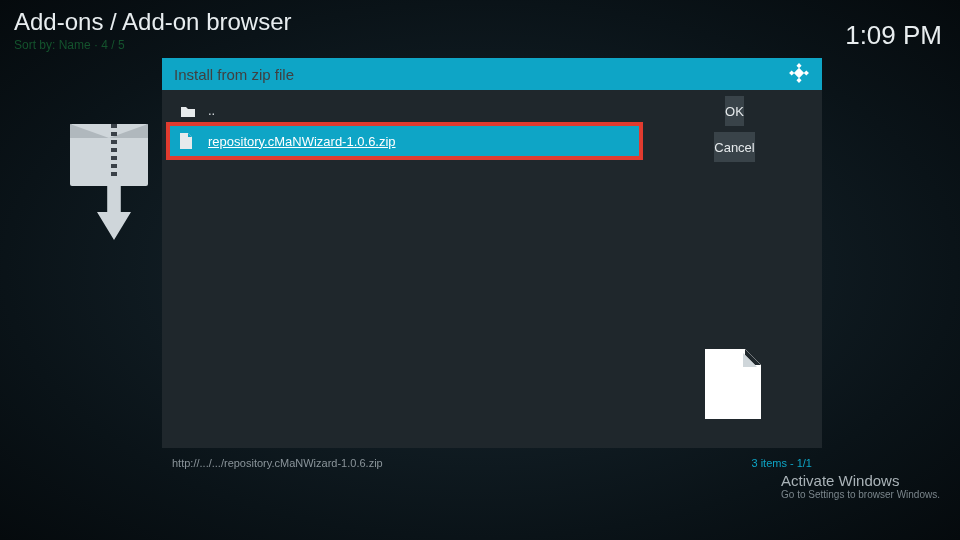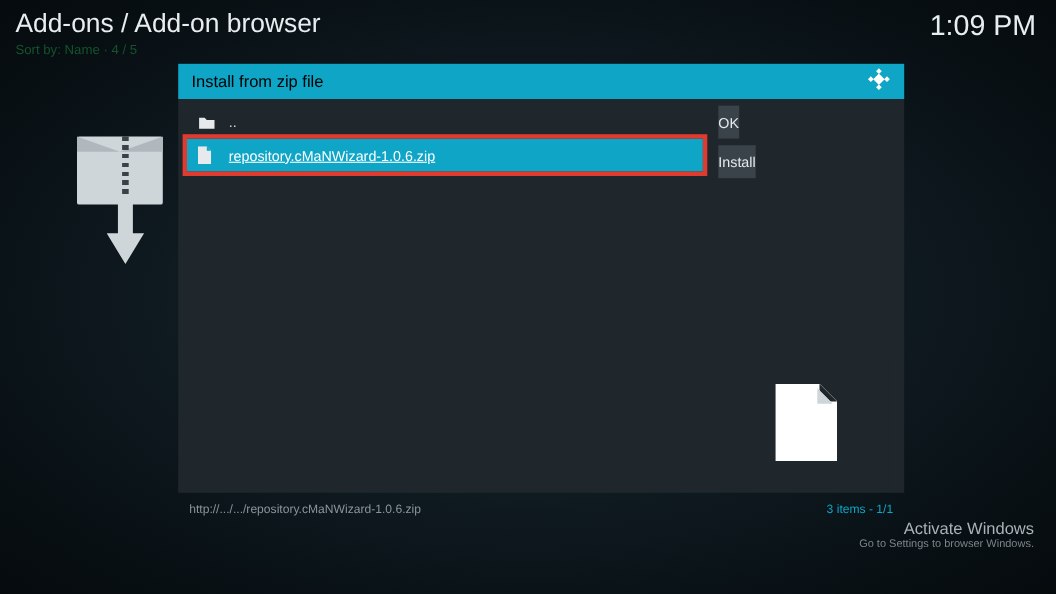--- a/index.html
+++ b/index.html
@@ -8,21 +8,21 @@
     background: radial-gradient(ellipse at center, #1a2a33 0%, #0a1318 70%, #050a0d 100%);
     color: #dfe6ea;
     position: relative;
   }
   .header {
     position: absolute; top: 8px; left: 14px;
   }
   .header .title { font-size: 24px; font-weight: 400; color: #e8edef; }
   .header .sub { font-size: 12px; color: #14532d; margin-top: 2px; }
   .clock {
-    position: absolute; top: 8px; right: 18px; font-size: 26px; color: #e8edef; font-weight: 300;
+    position: absolute; top: 20px; right: 18px; font-size: 26px; color: #e8edef; font-weight: 300;
   }
   .zip-graphic {
     position: absolute; left: 70px; top: 120px; width: 88px; height: 100px;
   }
   .zip-graphic .bag {
     width: 78px; height: 62px; background: #cfd6da; border-radius: 2px; position: absolute; top: 4px; left: 0;
   }
   .zip-graphic .bag::before {
     content:""; position:absolute; top:0; left:50%; transform:translateX(-50%);
     width:0;height:0;border-left:39px solid #b0b8bd;border-right:39px solid #b0b8bd;border-bottom:0;border-top:14px solid transparent;
@@ -33,54 +33,54 @@
   }
   .zip-graphic .arrow {
     position:absolute; left:50%; top:58px; transform:translateX(-50%);
     width:34px; height:62px; background:#cfd6da; clip-path: polygon(30% 0,70% 0,70% 55%,100% 55%,50% 100%,0 55%,30% 55%);
   }
   .dialog {
     position:absolute; left:162px; top:58px; width:660px; height:416px;
     display:flex; flex-direction:column;
   }
   .dialog-title {
-    height:32px; background:#0ea5c6; color:#000000; display:flex; align-items:center;
+    height:32px; background:#0ea5c6; color:#404040; display:flex; align-items:center;
     padding:0 12px; font-size:15px; font-weight:500; justify-content:space-between;
   }
   .kodi-logo svg { width:22px; height:22px; }
   .dialog-body {
     flex:1; background:#1f272c; display:flex;
   }
   .file-pane { flex:1; display:flex; flex-direction:column; padding:6px 8px 6px 8px; }
   .file-row {
     display:flex; align-items:center; height:30px; padding:0 10px; color:#d8dee2;
     font-size:13px; cursor:pointer;
   }
   .file-row .icon { width:18px; margin-right:10px; display:flex; align-items:center; color:#e6eaec; }
   .file-row.parent { border-bottom:1px solid rgba(255,255,255,0.04); }
   .file-row.selected {
     background:#0ea5c6; color:#fff; outline:4px solid #e03b2f; outline-offset:0;text-decoration:underline;
   }
-  .side-pane { width:175px; display:flex; flex-direction:column; align-items:flex-start; padding:6px 6px; gap:6px; }
+  .side-pane { width:175px; display:flex; flex-direction:column; align-items:center; padding:6px 6px; gap:6px; }
   .btn {
     height:30px; background:#394349; color:#e6eaec; font-size:13px;
     display:flex; align-items:center; justify-content:center; cursor:pointer; border:none;
   }
   .preview-box {
     position:absolute; right:14px; bottom:30px; width:150px; height:120px; background:#1f272c;
     display:flex; align-items:center; justify-content:center;
   }
   .preview-box svg { width:56px; height:70px; }
   .dialog-footer {
     height:22px; display:flex; align-items:center; justify-content:space-between;
     padding:0 10px; font-size:11px; color:#8a949a; margin-top:4px;
   }
   .dialog-footer .right { color:#0ea5c6; }
   .activate {
-    position:absolute; right:20px; bottom:40px; text-align:right; color:#8a949a;
+    position:absolute; right:20px; bottom:40px; text-align:left; color:#8a949a;
   }
   .activate .t { font-size:15px; color:#aab3b8; }
   .activate .s { font-size:10px; color:#7a858b; }
 </style>
 </head>
 <body>
 
 <div class="header">
   <div class="title">Add-ons / Add-on browser</div>
   <div class="sub">Sort by: Name  · 4 / 5</div>
@@ -124,21 +124,21 @@
           <svg width="12" height="16" viewBox="0 0 12 16">
               <path fill="currentColor" d="M0 0h8l4 4v12H0z"></path>
               <path fill="#0ea5c6" d="M8 0v4h4z"></path>
             </svg>
         </span>
         <span>repository.cMaNWizard-1.0.6.zip</span>
       </div>
     </div>
     <div class="side-pane">
       <button class="btn">OK</button>
-      <button class="btn">Install</button>
+      <button class="btn">Cancel</button>
       <div class="preview-box">
         <svg viewBox="0 0 56 70">
             <path fill="#fff" d="M0 0h40l16 16v54H0z"></path>
             <path fill="#1f272c" d="M40 0v16h16z" opacity="0"></path>
             <path fill="none" stroke="#1f272c" stroke-width="0" d=""></path>
             <path fill="#1f272c" d="M40 0l16 16H40z" opacity="0.0"></path>
             <path fill="#fff" d="M40 0h0l16 16h-16z"></path>
             <path fill="#fff" d="M0 0h40v16h16v54H0z"></path>
             <path fill="#1f272c" d="M40 0l16 16H40z" opacity="0"></path>
             <polygon points="40,0 56,16 40,16" fill="#1f272c" opacity="0"></polygon>

